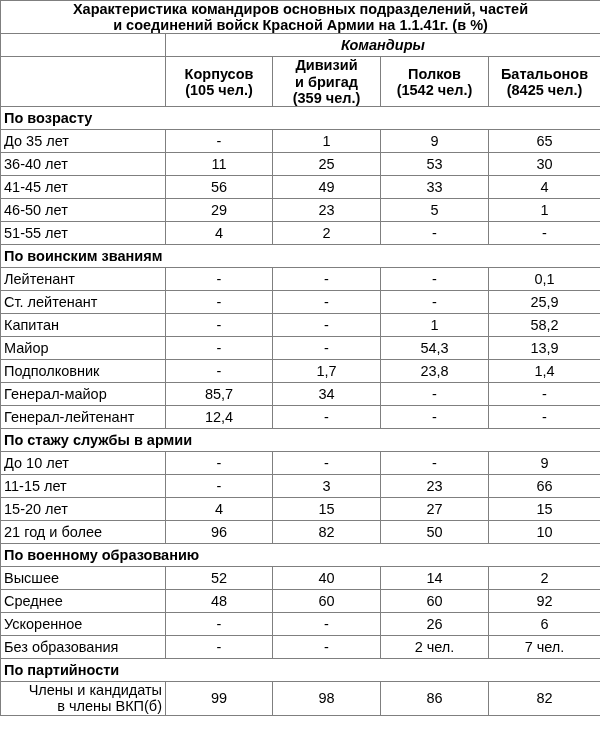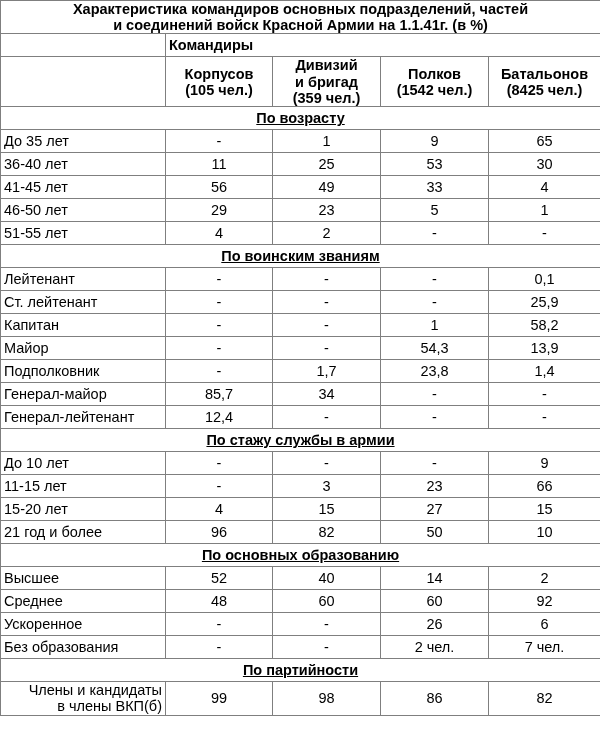--- a/index.html
+++ b/index.html
@@ -59,38 +59,38 @@
     height: auto;
   }
 
   
   td.hdr-blank {
     height: 25px;
   }
   td.hdr-group {
     font-weight: bold;
     font-size: 15.5px;
+    text-align: center;
     height: 25px;
+    font-style: italic;
   }
   td.hdr-col {
     font-weight: bold;
     font-size: 14.5px;
     text-align: center;
     line-height: 1.22;
     height: 60px;
     padding: 2px 2px;
   }
 
   
   td.section {
     font-weight: bold;
     font-size: 15px;
-    text-align: center;
     height: 24px;
-    text-decoration: underline;
   }
 
   
   td.rlabel-indent {
     text-align: left;
     padding-left: 28px;
   }
   td.rlabel-flush {
     text-align: left;
     padding-left: 1px;
@@ -251,21 +251,21 @@
           <td class="val">15</td>
         </tr>
         <tr>
           <td class="rlabel-indent">21 год и более</td>
           <td class="val">96</td>
           <td class="val">82</td>
           <td class="val">50</td>
           <td class="val">10</td>
         </tr>
         <tr>
-          <td class="section" colspan="5">По основных образованию</td>
+          <td class="section" colspan="5">По военному образованию</td>
         </tr>
         <tr>
           <td class="rlabel-indent">Высшее</td>
           <td class="val">52</td>
           <td class="val">40</td>
           <td class="val">14</td>
           <td class="val">2</td>
         </tr>
         <tr>
           <td class="rlabel-indent">Среднее</td>

